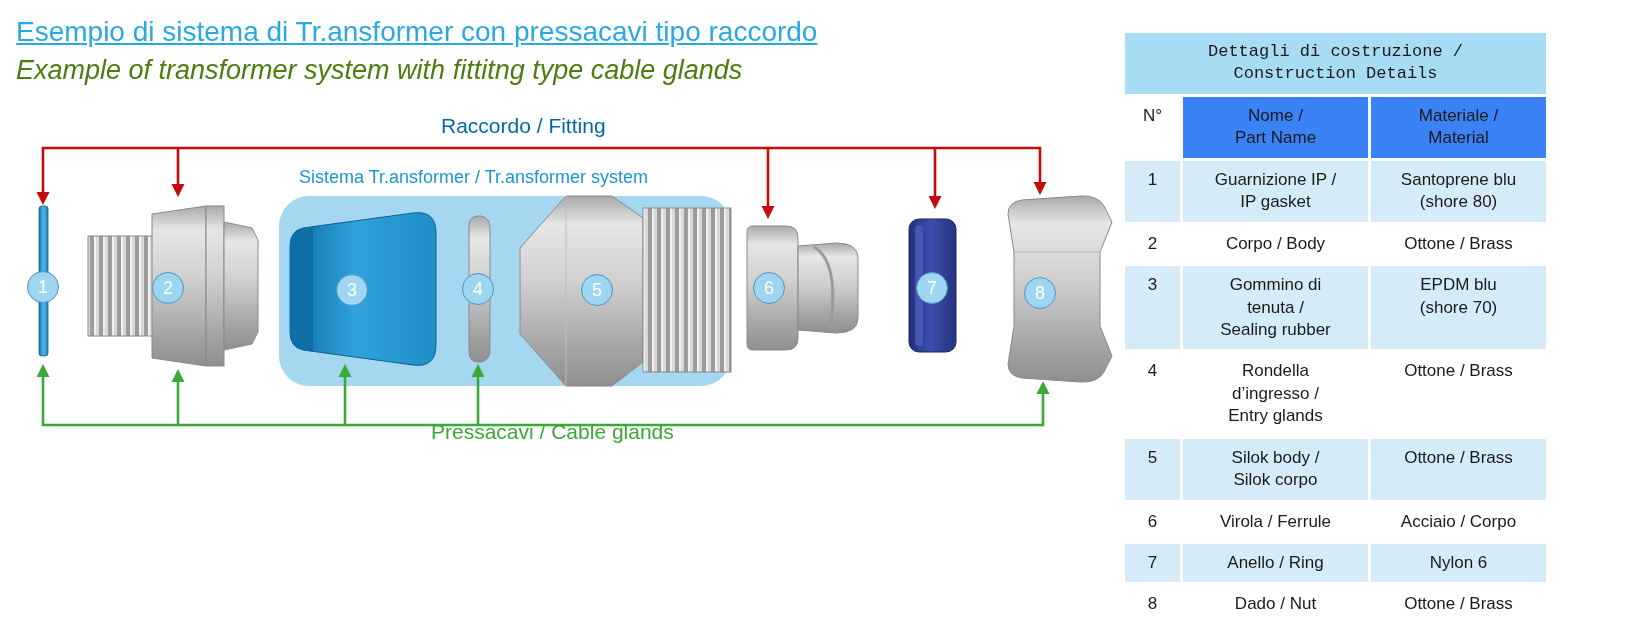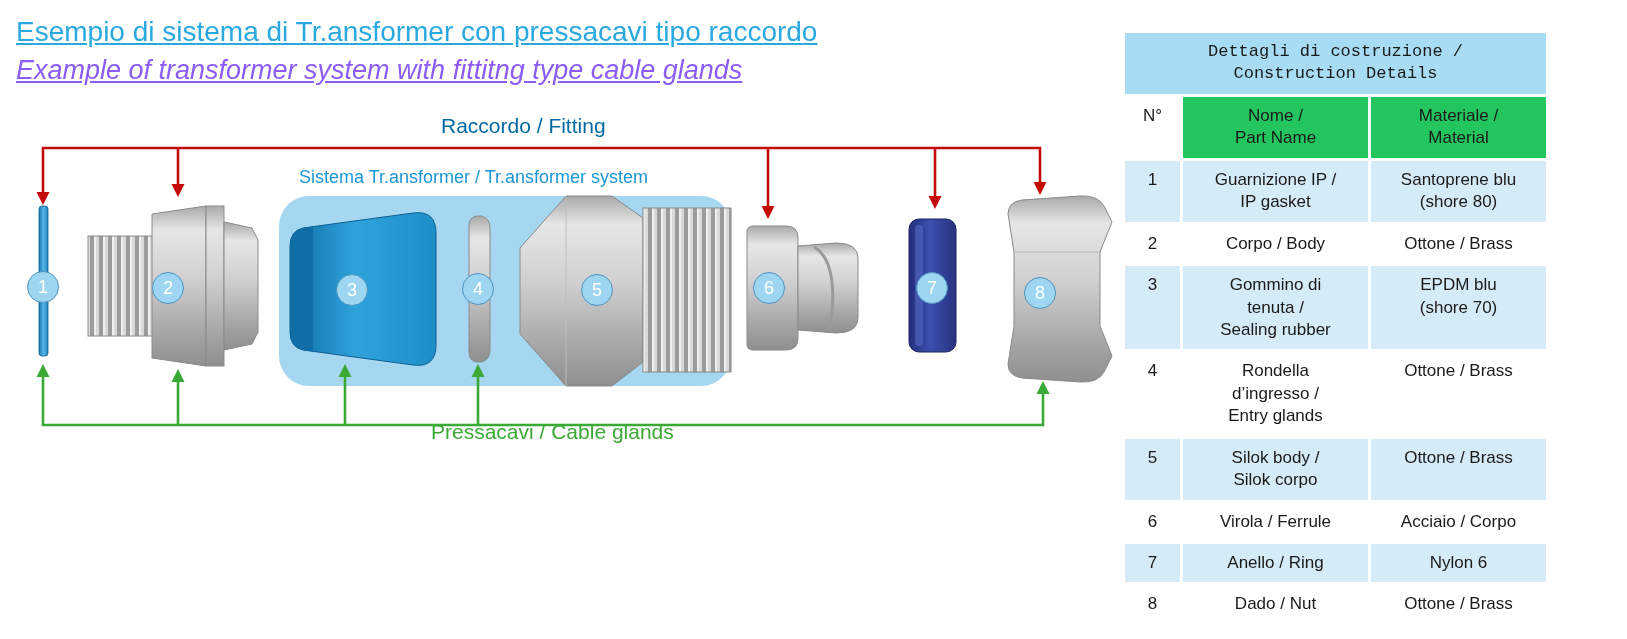--- a/index.html
+++ b/index.html
@@ -6,21 +6,21 @@
   .stage{
     position:relative;width:1627px;height:639px;background:#ffffff;overflow:hidden;
     font-family:"Liberation Sans", sans-serif;color:#1a1a1a;
   }
   
   .titles{position:absolute;left:16px;top:16px;}
   .title{
     font-size:28px;color:#2aa9e1;text-decoration:underline;white-space:nowrap;
   }
   .subtitle{
-    font-size:27px;color:#8b5cf6;text-decoration:underline;font-style:italic;
+    font-size:27px;color:#4d7c0f;font-style:italic;
     margin-top:7px;white-space:nowrap;
   }
   
   .diagram{position:absolute;left:0;top:0;width:1120px;height:639px;}
   .diagram svg{position:absolute;left:0;top:0;}
   .lbl{position:absolute;white-space:nowrap;}
   .lbl-fitting{left:441px;top:114px;font-size:21px;color:#0369a1;}
   .lbl-system{left:299px;top:167px;font-size:18px;color:#1b96d2;}
   .lbl-glands{left:431px;top:420px;font-size:21px;color:#3aa935;}
   .marker{
@@ -32,21 +32,21 @@
   table.details{
     position:absolute;left:1122px;top:30px;width:424px;
     border-collapse:collapse;table-layout:fixed;
   }
   table.details th, table.details td{
     border:3px solid #ffffff;text-align:center;white-space:pre-line;
     font-size:17px;font-weight:400;line-height:1.32;color:#1a1a1a;
     padding:8px 5px;vertical-align:top;
   }
   th.title-cell{background:#a8dcf4;padding:9px 6px;vertical-align:middle;font-family:Liberation Mono, monospace;}
-  th.head-cell{background:#22c55e;vertical-align:middle;}
+  th.head-cell{background:#3b82f6;vertical-align:middle;}
   th.head-n{background:#ffffff;vertical-align:middle;}
   tbody tr td{background:#ffffff;}
   tbody tr.alt td{background:#d6ebf8;}
 </style>
 </head>
 <body>
 
 <div class="stage">
 
   <div class="titles">

